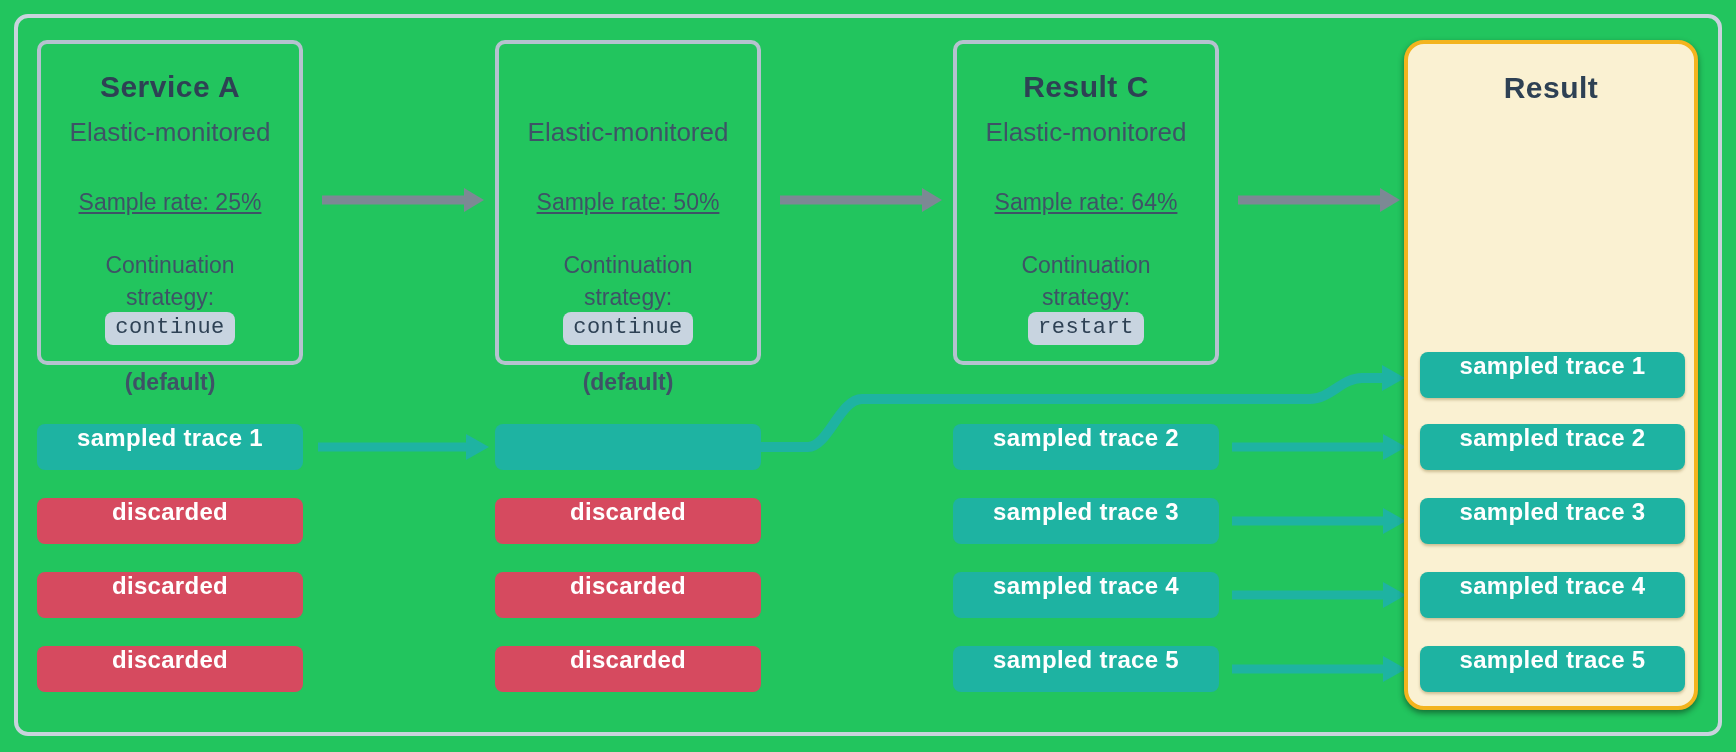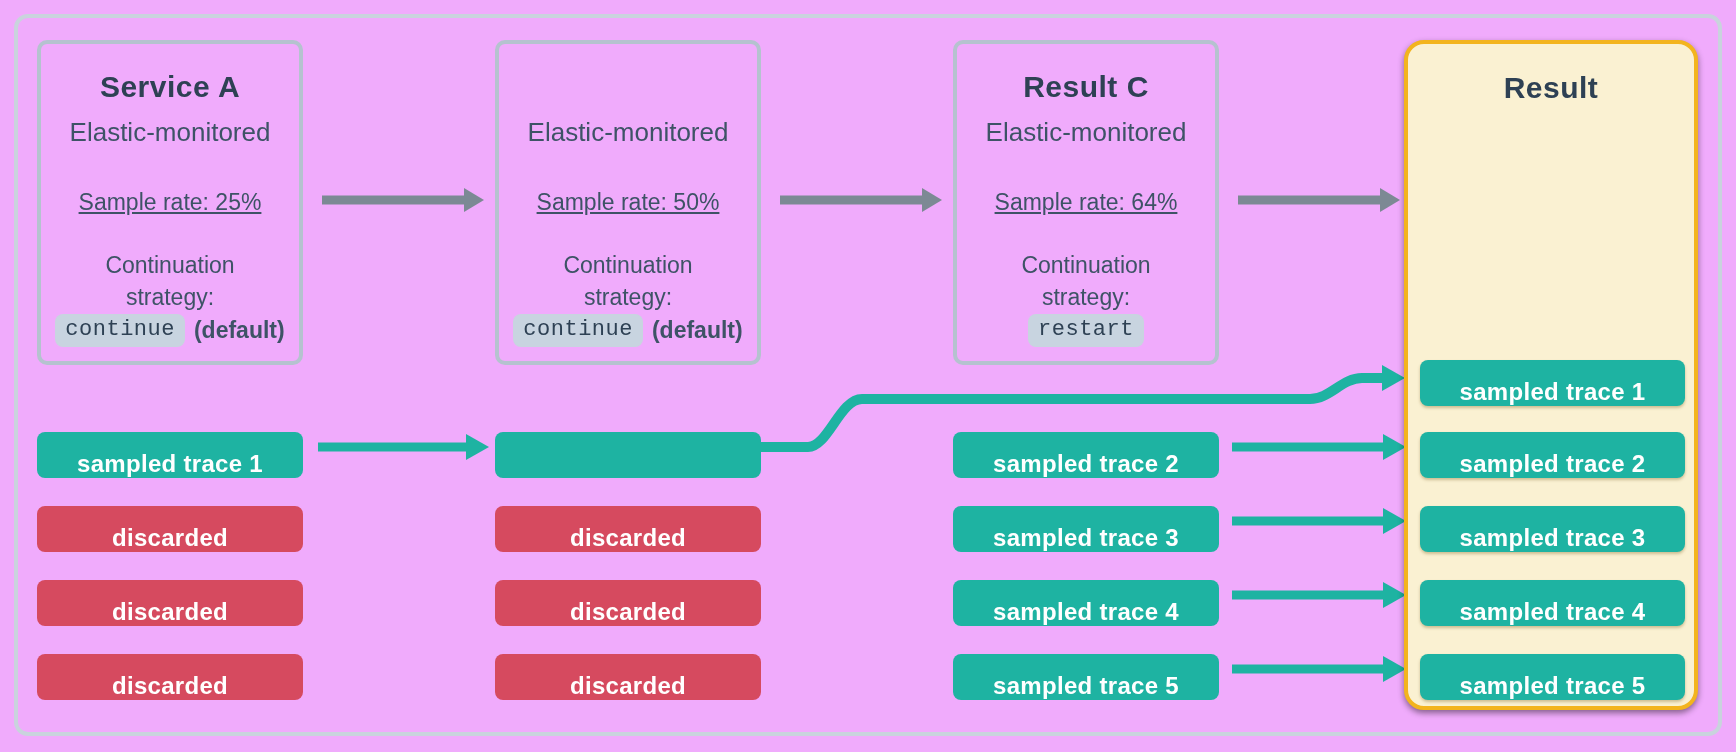--- a/index.html
+++ b/index.html
@@ -1,17 +1,17 @@
 <!DOCTYPE html>
 <html style="--teal: #1EB3A2; --red: #D64A5F; --gold: #F3B41E; --cream: #FAF1D2; --slate-title: #2E4154; --slate-body: #3E5366; --chip-bg: #C8D4E0; --service-border: #B5C2CF; --outer-border: #C9D3DD; --arrow-gray: #7C8994;"><head>
 <meta charset="utf-8">
 <style>
   html,body { margin:0; padding:0; background:#000; }
   .stage {
-    position:relative; width:1736px; height:752px; background:#f0abfc;
+    position:relative; width:1736px; height:752px; background:#22c55e;
     font-family:"Liberation Sans", sans-serif; overflow:hidden;
   }
   .outer-frame {
     position:absolute; left:14px; top:14px; width:1708px; height:722px;
     border:4px solid var(--outer-border); border-radius:14px;
     box-sizing:border-box; background:transparent;
   }
   .arrows { position:absolute; left:0; top:0; pointer-events:none; }
   .arrows .gray-shaft { stroke:var(--arrow-gray); stroke-width:9; fill:none; }
   .arrows .gray-head  { fill:var(--arrow-gray); }
@@ -23,33 +23,33 @@
     position:absolute; top:40px; width:266px; height:325px; box-sizing:border-box;
     border:4px solid var(--service-border); border-radius:10px; background:transparent;
   }
   .service-box .line { position:absolute; left:0; width:100%; text-align:center; }
   .sv-title { top:26px; font-size:30px; line-height:34px; font-weight:700; color:var(--slate-title); letter-spacing:.5px; }
   .sv-sub   { top:75px;  font-size:26px; line-height:26px; color:var(--slate-body); }
   .sv-rate  { top:145px; font-size:23px; line-height:26px; color:var(--slate-body);text-decoration:underline; }
   .sv-cont  { top:205px; font-size:23px; line-height:32px; color:var(--slate-body); }
   .sv-strategy {
     position:absolute; top:268px; left:0; width:100%; height:36px;
-    display:flex; align-items:center; justify-content:center; gap:9px;
+    display:flex; align-items:center; justify-content:space-between; gap:24px;flex-direction:column;
   }
   .chip {
     font-family:"Liberation Mono", monospace; font-size:22px; letter-spacing:.5px;
     background:var(--chip-bg); color:var(--slate-title);
     padding:3px 10px 5px 10px; border-radius:8px; white-space:nowrap;
   }
   .chip-note { font-size:23px; color:var(--slate-body); white-space:nowrap;font-weight:bold; }
 
   .lane-box {
     position:absolute; width:266px; height:46px; border-radius:8px; box-sizing:border-box;
-    display:flex; align-items:flex-end; justify-content:center;
-    color:#fff; font-size:24px; font-weight:600; letter-spacing:.3px;margin-top:8px;
+    display:flex; align-items:flex-start; justify-content:center;
+    color:#fff; font-size:24px; font-weight:600; letter-spacing:.3px;
   }
   .sampled   { background:var(--teal); }
   .discarded { background:var(--red); }
 
   .result-box {
     position:absolute; left:1404px; top:40px; width:294px; height:670px; box-sizing:border-box;
     background:var(--cream); border:4px solid var(--gold); border-radius:20px;
     box-shadow:0 3px 6px rgba(0,0,0,.45);
   }
   .result-title {

